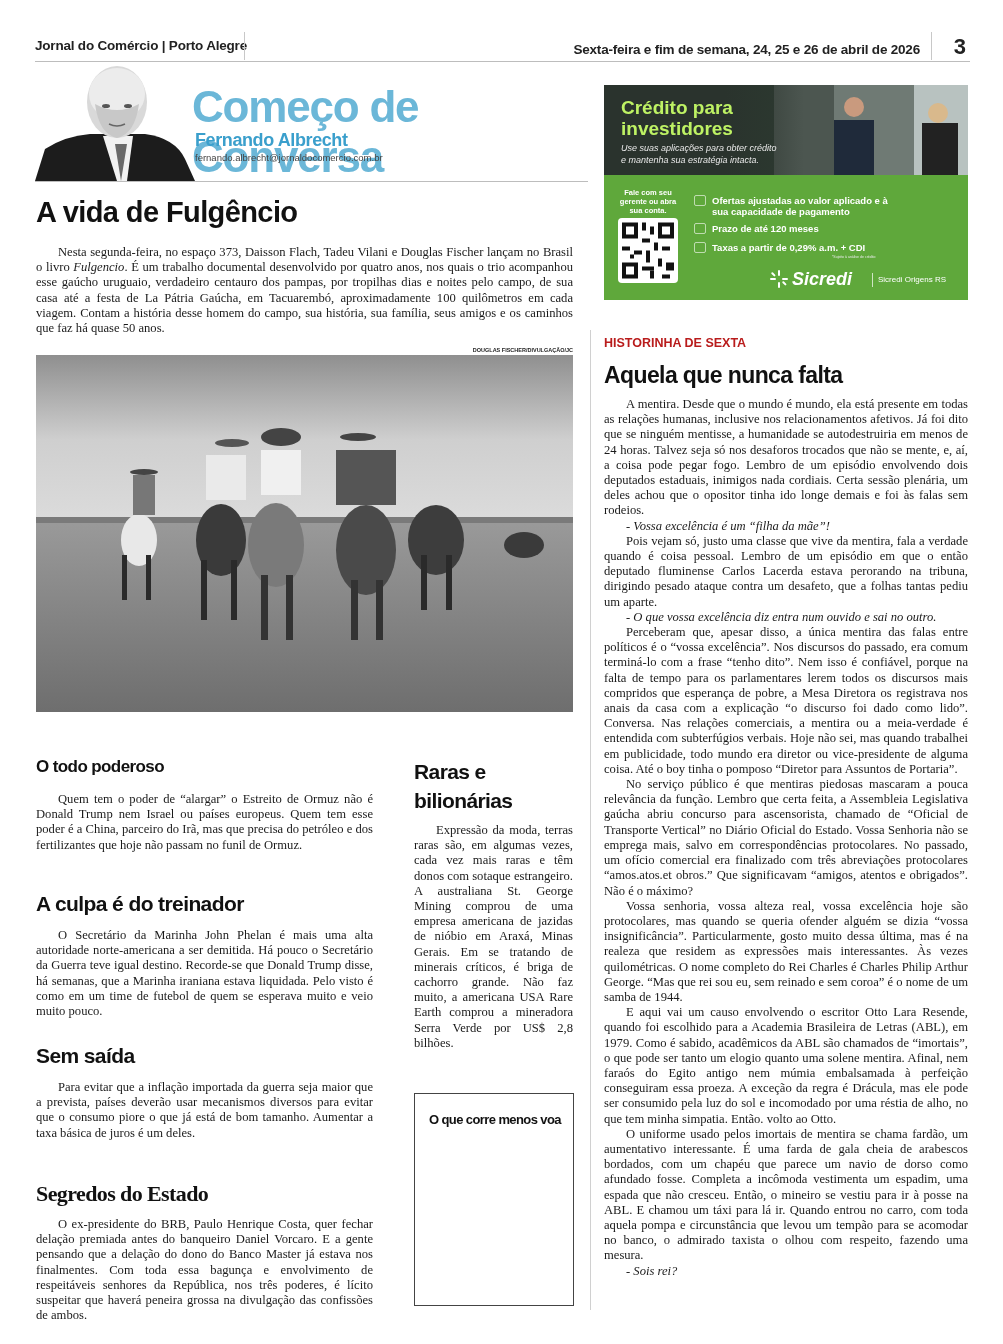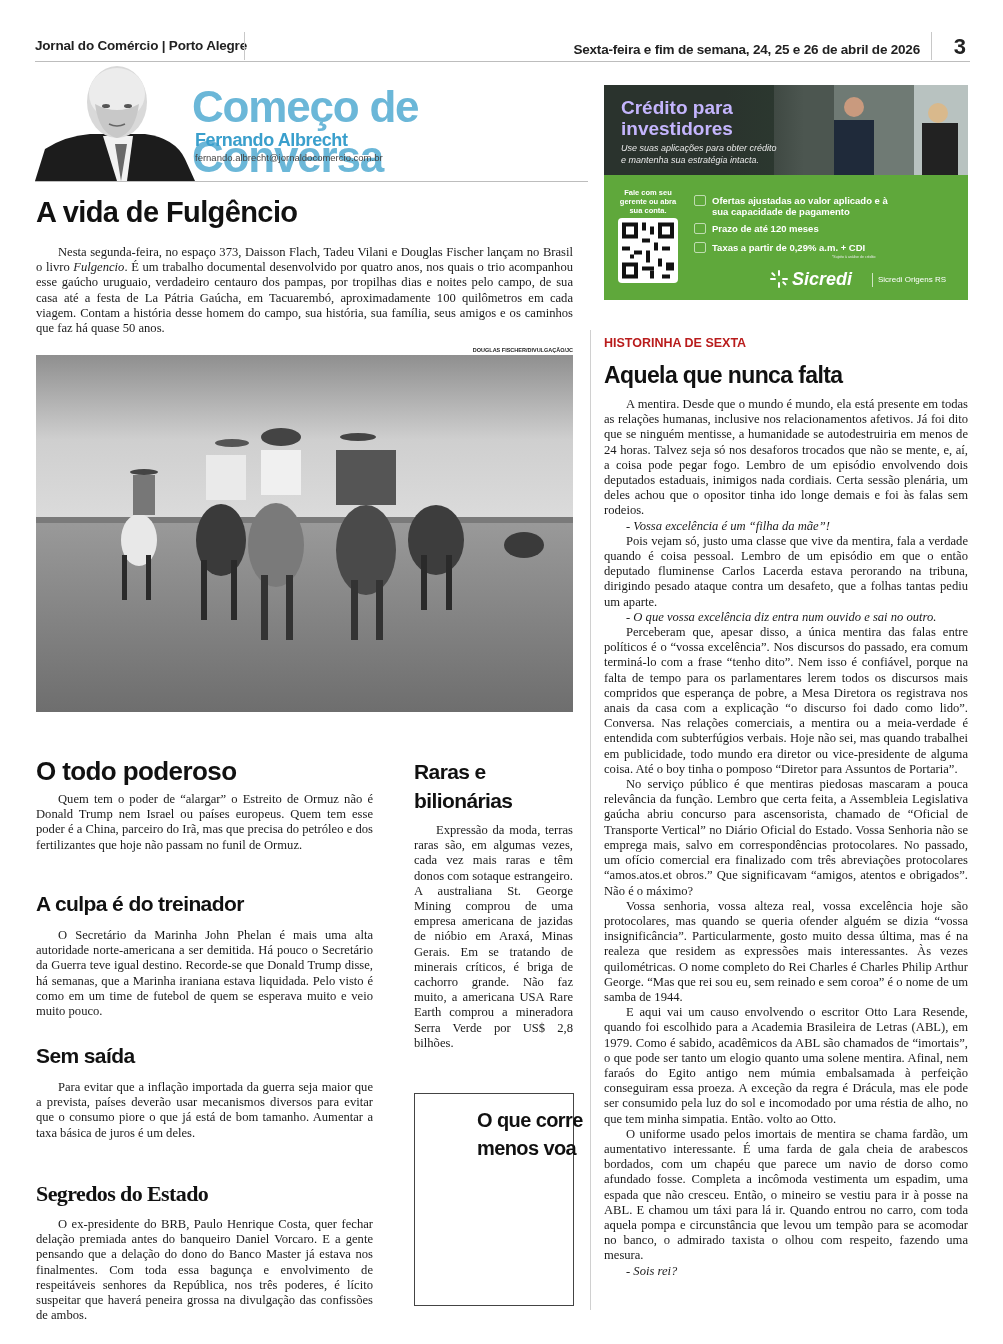--- a/index.html
+++ b/index.html
@@ -31,21 +31,21 @@
   .photo-credit { position: absolute; left: 440px; top: 347px; width: 133px; text-align: right; font-family: "Liberation Sans", sans-serif; font-size: 5.5px; font-weight: bold; color: #222; }
   .photo { position: absolute; left: 36px; top: 355px; width: 537px; height: 357px; overflow: hidden; background: #bdbdbd; }
 
   .vrule { position: absolute; background: #d0d0d0; }
 
   
   .boxnote { position: absolute; left: 414px; top: 1093px; width: 160px; height: 213px; border: 1px solid #444; }
 
   
   .ad { position: absolute; left: 604px; top: 85px; width: 364px; height: 215px; overflow: hidden; background: #2c3a30; }
-  .ad .ad-title { position: absolute; left: 17px; top: 12px; font-family: "Liberation Sans", sans-serif; font-weight: bold; font-size: 19px; line-height: 21px; color: #c4b5fd; }
+  .ad .ad-title { position: absolute; left: 17px; top: 12px; font-family: "Liberation Sans", sans-serif; font-weight: bold; font-size: 19px; line-height: 21px; color: #bef264; }
   .ad .ad-sub { position: absolute; left: 17px; top: 57px; font-family: "Liberation Sans", sans-serif; font-style: italic; font-size: 9px; line-height: 12px; color: #e9e9e9; }
   .ad .green { position: absolute; left: 0; top: 90px; width: 364px; height: 125px; background: #5fa83b; }
   .ad .cta { position: absolute; left: 12px; top: 103px; width: 64px; text-align: center; font-family: "Liberation Sans", sans-serif; font-size: 7.5px; font-weight: bold; line-height: 9px; color: #fff; }
   .ad .qr { position: absolute; left: 14px; top: 133px; width: 60px; height: 65px; background: #fff; border-radius: 4px; padding: 4px; }
   .ad .feat { position: absolute; left: 108px; font-family: "Liberation Sans", sans-serif; font-size: 9.5px; font-weight: bold; line-height: 11px; color: #fff; }
   .ad .feat .ic { position: absolute; left: -18px; top: 0; width: 12px; height: 11px; border: 1px solid rgba(255,255,255,0.6); border-radius: 2px; }
   .ad .fine { position: absolute; left: 228px; top: 160px; font-family: "Liberation Sans", sans-serif; font-size: 3.5px; color: #eaeaea; }
   .ad .brand { position: absolute; left: 188px; top: 184px; font-family: "Liberation Sans", sans-serif; font-size: 18px; font-weight: bold; font-style: italic; color: #fff; }
   .ad .brand-sep { position: absolute; left: 268px; top: 188px; width: 1px; height: 14px; background: rgba(255,255,255,0.7); }
   .ad .brand-sub { position: absolute; left: 274px; top: 190px; font-family: "Liberation Sans", sans-serif; font-size: 8px; color: #fff; }
@@ -133,21 +133,21 @@
     <ellipse cx="400" cy="185" rx="28" ry="35" fill="#3d3d3d"></ellipse>
     <rect x="385" y="200" width="6" height="55" fill="#2a2a2a"></rect>
     <rect x="410" y="200" width="6" height="55" fill="#2a2a2a"></rect>
 
     <ellipse cx="488" cy="190" rx="20" ry="13" fill="#3a3a3a"></ellipse>
   </svg>
 </div>
 
 <div class="vrule" style="left:590px; top:330px; width:1px; height:980px;"></div>
 
-<h1 class="hl" style="left:36px; top:758px; font-size:26px;">O todo poderoso</h1>
+<h1 class="hl" style="left:36px; top:758px; font-size:17px;">O todo poderoso</h1>
 <div class="body" style="left:36px; top:792px; width:337px;">
   <p>Quem tem o poder de “alargar” o Estreito de Ormuz não é Donald Trump nem Israel ou países europeus. Quem tem esse poder é a China, parceiro do Irã, mas que precisa do petróleo e dos fertilizantes que hoje não passam no funil de Ormuz.</p>
 </div>
 
 <h1 class="hl" style="left:36px; top:893px; font-size:21px;">A culpa é do treinador</h1>
 <div class="body" style="left:36px; top:928px; width:337px;">
   <p>O Secretário da Marinha John Phelan é mais uma alta autoridade norte-americana a ser demitida.  Há pouco o Secretário da Guerra teve igual destino. Recorde-se que Donald Trump disse, há semanas, que a Marinha iraniana estava liquidada. Pelo visto é como em um time de futebol de quem se esperava muito e veio muito pouco.</p>
 </div>
 
 <h1 class="hl" style="left:36px; top:1045px; font-size:21px;">Sem saída</h1>
@@ -159,21 +159,21 @@
 <div class="body" style="left:36px; top:1217px; width:337px;">
   <p>O ex-presidente do BRB, Paulo Henrique Costa, quer fechar delação premiada antes do banqueiro Daniel Vorcaro. E a gente pensando que a delação do dono do  Banco Master já estava nos finalmentes. Com toda essa bagunça e envolvimento de respeitáveis senhores da República, nos três poderes, é lícito suspeitar que haverá peneira grossa na divulgação das confissões de ambos.</p>
 </div>
 
 <h1 class="hl" style="left:414px; top:757px; width:150px; font-size:21px; line-height:29px;">Raras e bilionárias</h1>
 <div class="body" style="left:414px; top:823px; width:159px;">
   <p>Expressão da moda, terras raras são, em algumas vezes, cada vez mais raras e têm donos com sotaque estrangeiro. A australiana St. George Mining comprou de uma empresa americana de jazidas de nióbio em Araxá, Minas Gerais. Em se tratando de minerais críticos, é briga de cachorro grande. Não faz muito, a americana USA Rare Earth comprou a mineradora Serra Verde por US$ 2,8 bilhões.</p>
 </div>
 
 <div class="boxnote">
-  <h1 class="hl" style="left:14px; top:12px; width:135px; font-size:20px; line-height:28px;margin-left:48px;">O que corre menos voa</h1>
+  <h1 class="hl" style="left:14px; top:12px; width:135px; font-size:13px; line-height:28px;">O que corre menos voa</h1>
 </div>
 
 <div class="ad">
   <svg style="position:absolute; left:170px; top:0;" width="194" height="95" viewBox="0 0 194 95">
     <rect width="194" height="95" fill="#6f7a74"></rect>
     <rect x="0" y="0" width="60" height="95" fill="#4c5650"></rect>
     <rect x="140" y="0" width="54" height="95" fill="#b8c2c0"></rect>
     <rect x="60" y="35" width="40" height="60" fill="#1f2a3a"></rect>
     <circle cx="80" cy="22" r="10" fill="#c99a7e"></circle>
     <rect x="148" y="38" width="36" height="57" fill="#222"></rect>

